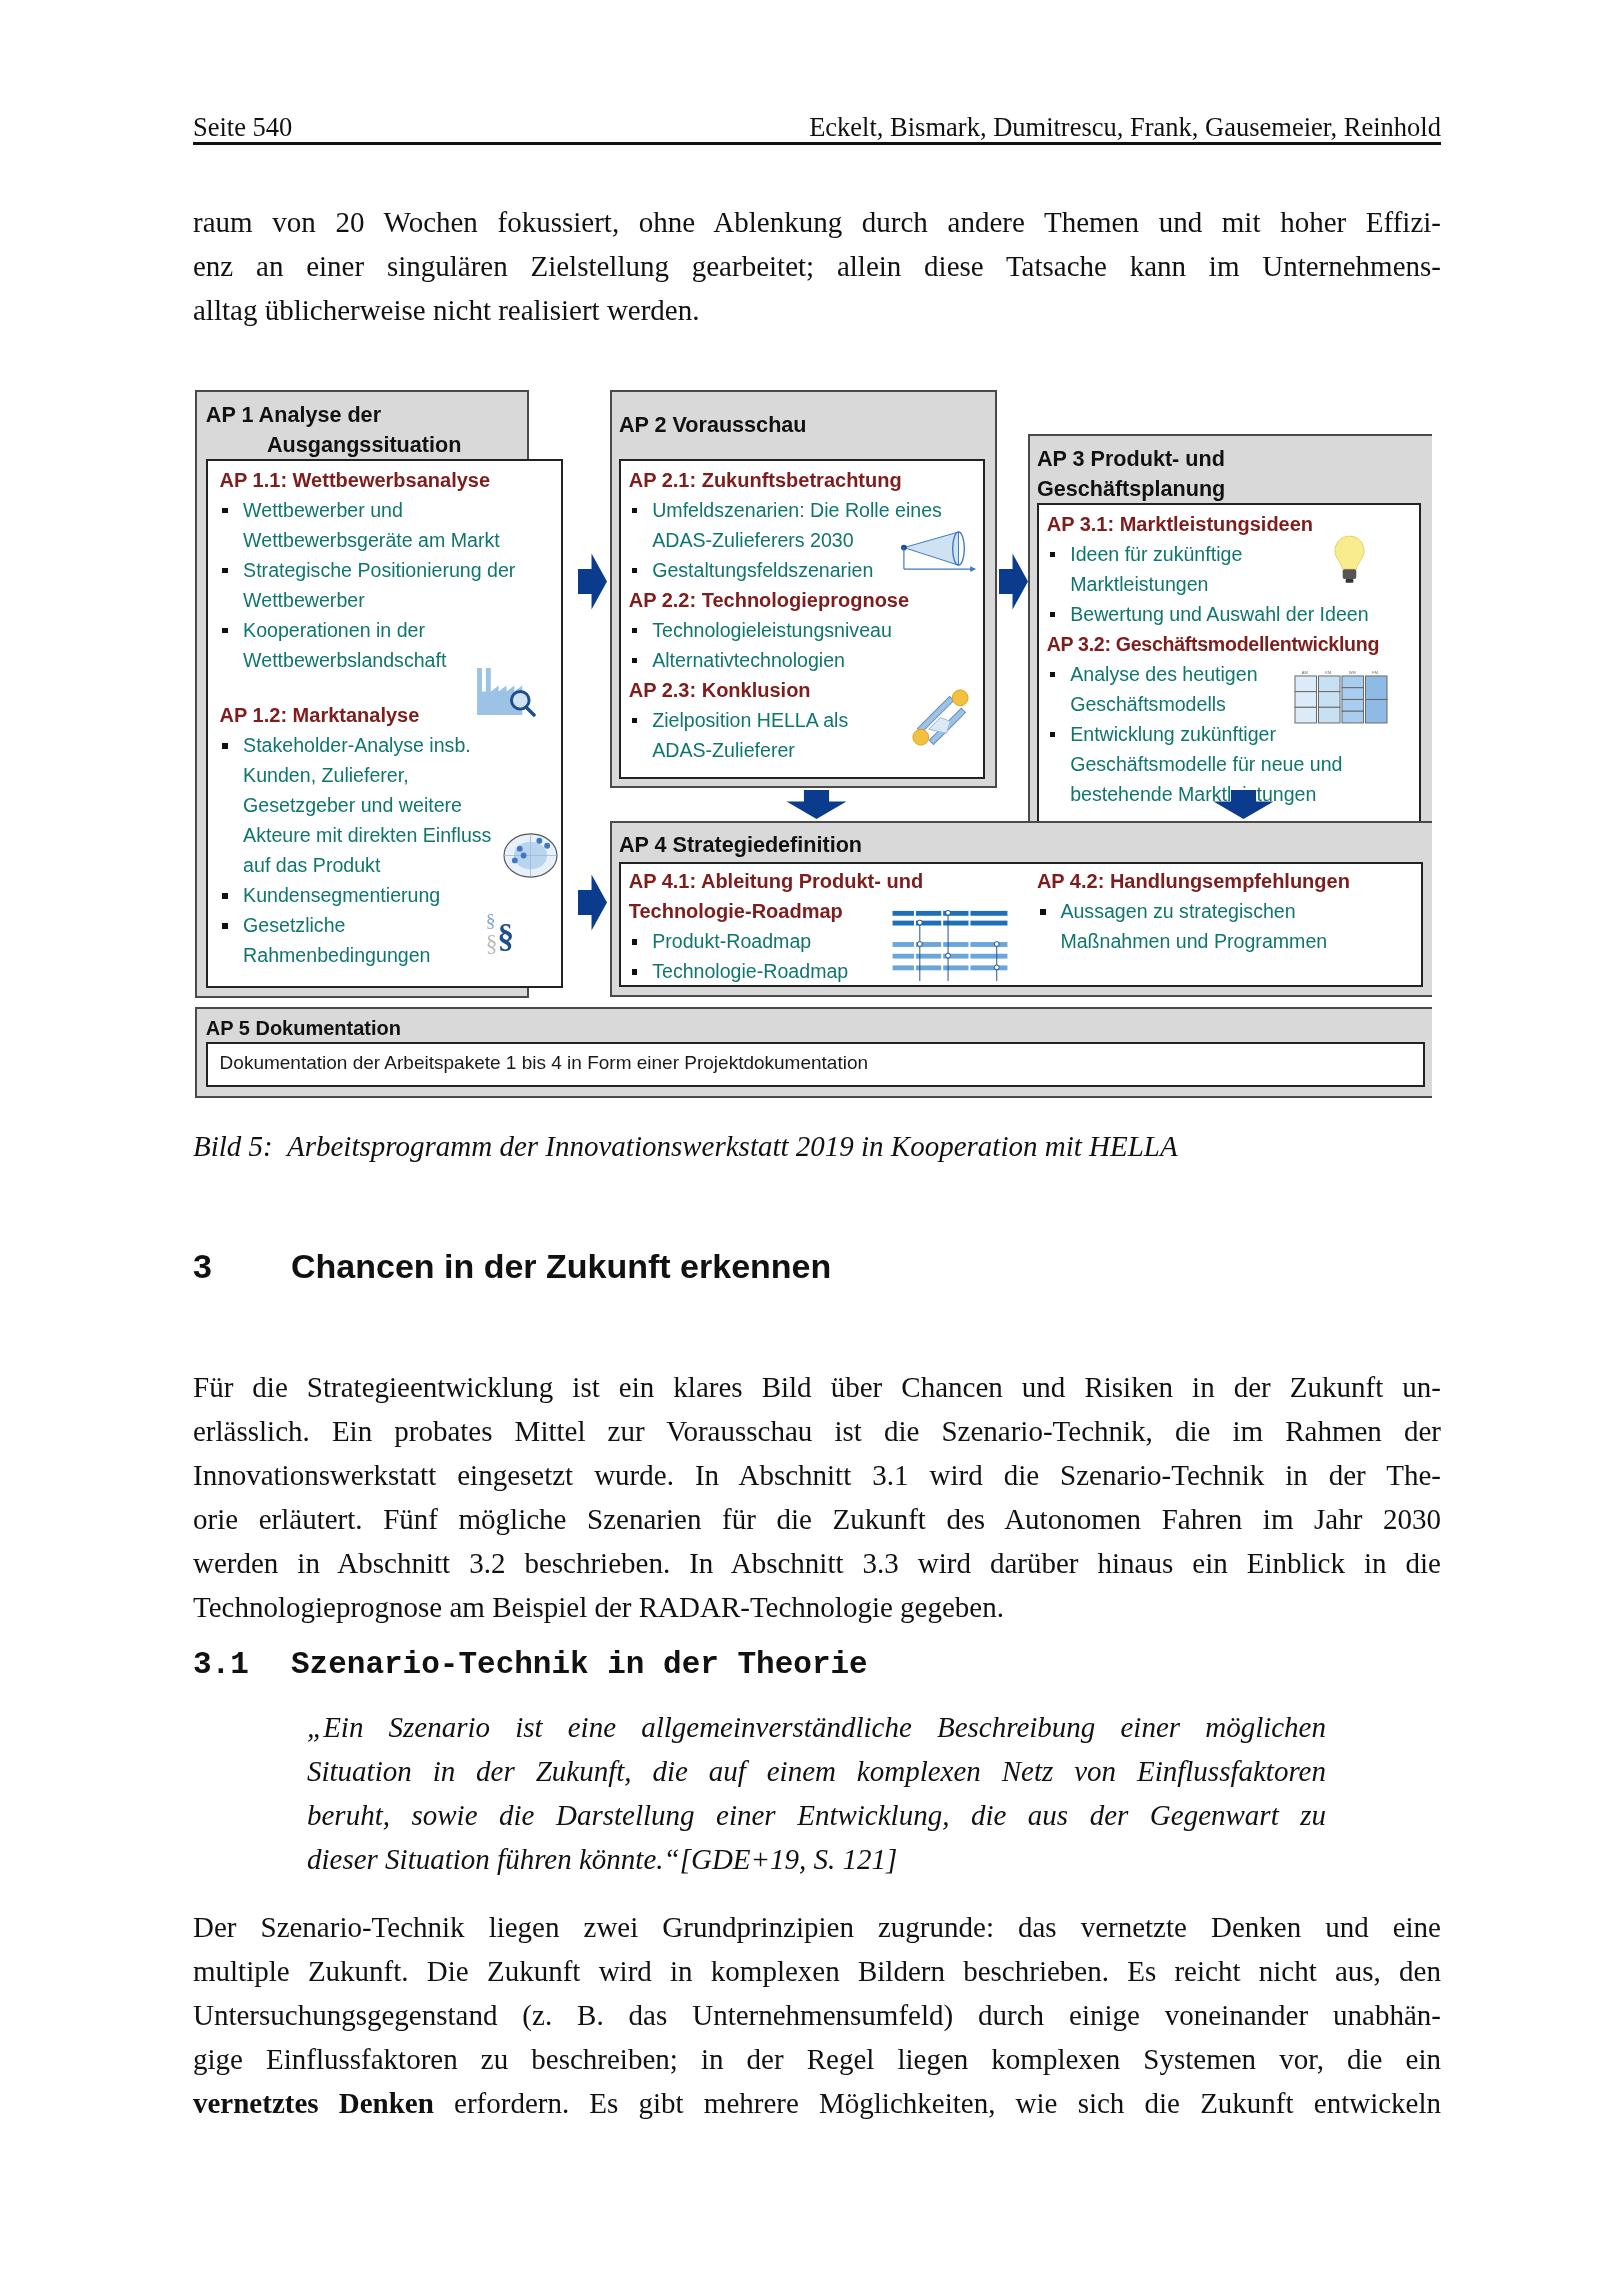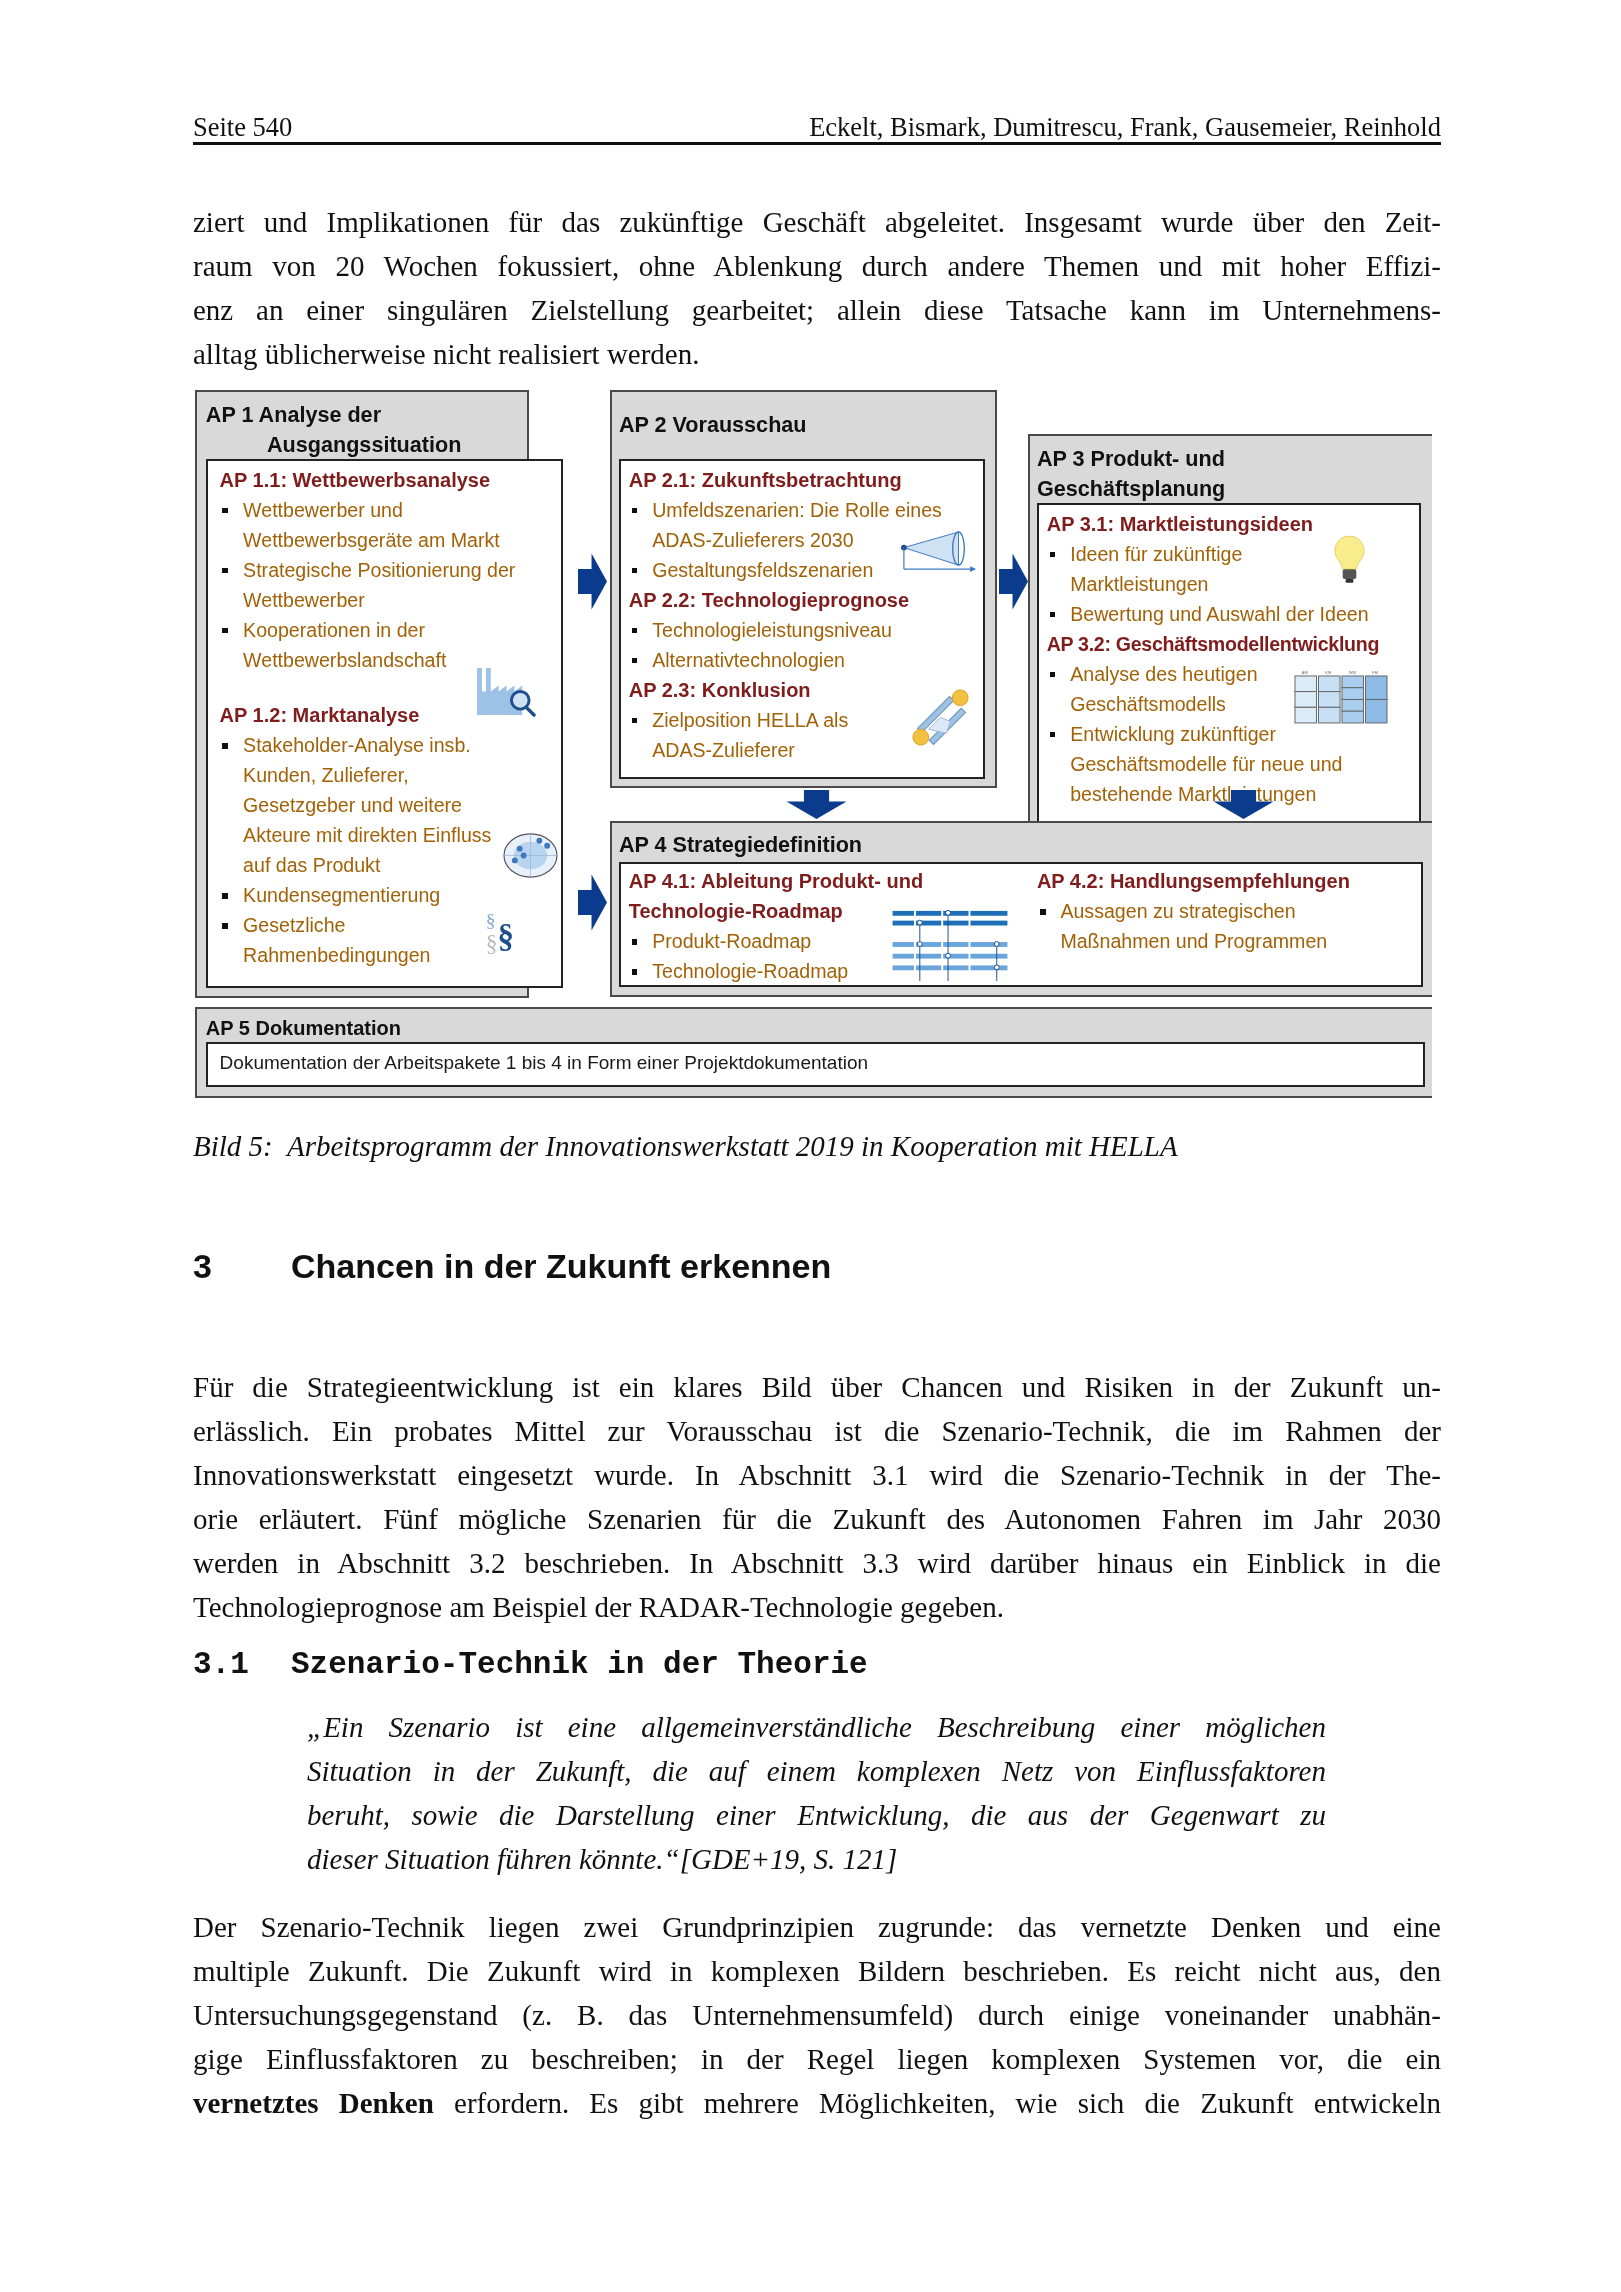--- a/index.html
+++ b/index.html
@@ -14,21 +14,21 @@
   .para .ln.last { text-align-last: left; }
   .para b { font-weight: bold; }
 
   
   .fig { left: 195px; top: 390px; width: 1235px; height: 708px; font-family: "Liberation Sans", sans-serif; }
   .fig .ap { position: absolute; background: #d9d9d9; border: 2.9px solid #4a4a4a; box-sizing: border-box; }
   .fig .ap-title { position: absolute; font-weight: bold; font-size: 21.6px; line-height: 30px; color: #111; }
   .fig .inner { position: absolute; background: #fff; border: 2.9px solid #222; box-sizing: border-box; }
   .fig .sub { font-weight: bold; font-size: 20px; line-height: 30px; color: #7f1d1d; white-space: nowrap; }
   .fig ul { list-style: none; margin: 0; padding: 0; }
-  .fig li { position: relative; padding-left: 23.5px; font-size: 19.6px; line-height: 30px; color: #a16207; white-space: nowrap; }
+  .fig li { position: relative; padding-left: 23.5px; font-size: 19.6px; line-height: 30px; color: #0f766e; white-space: nowrap; }
   .fig li::before { content: ""; position: absolute; left: 2.9px; top: 12.7px; width: 5.9px; height: 5.9px; background: #111; }
   .icon { position: absolute; }
 
   .caption { left: 193px; top: 1130px; font-size: 29px; font-style: italic; white-space: nowrap; }
   .caption .num { display: inline-block; width: 94px; }
 
   .h1 { left: 193px; top: 1247px; font-family: "Liberation Sans", sans-serif; font-weight: bold; font-size: 34px; white-space: nowrap; }
   .h1 .num, .h2 .num { display: inline-block; width: 98px; }
   .h2 { left: 193px; top: 1647px; font-family: Liberation Mono, monospace; font-weight: bold; font-size: 31px; white-space: nowrap; }
 
@@ -39,21 +39,20 @@
 </head>
 <body>
 
 <div class="abs header">
   <span>Seite 540</span>
   <span>Eckelt, Bismark, Dumitrescu, Frank, Gausemeier, Reinhold</span>
 </div>
 <div class="abs header-rule"></div>
 
 <div class="abs para" style="top:200px;">
-  <span class="ln">ziert und Implikationen für das zukünftige Geschäft abgeleitet. Insgesamt wurde über den Zeit-</span>
   <span class="ln">raum von 20 Wochen fokussiert, ohne Ablenkung durch andere Themen und mit hoher Effizi-</span>
   <span class="ln">enz an einer singulären Zielstellung gearbeitet; allein diese Tatsache kann im Unternehmens-</span>
   <span class="ln last">alltag üblicherweise nicht realisiert werden.</span>
 </div>
 
 <div class="abs fig">
 
   <div class="ap" style="left:0; top:0; width:334px; height:608px;">
     <div class="ap-title" style="left:8.8px; top:7.8px;">AP 1 Analyse der</div>
     <div class="ap-title" style="left:70px; top:38px;">Ausgangssituation</div>

